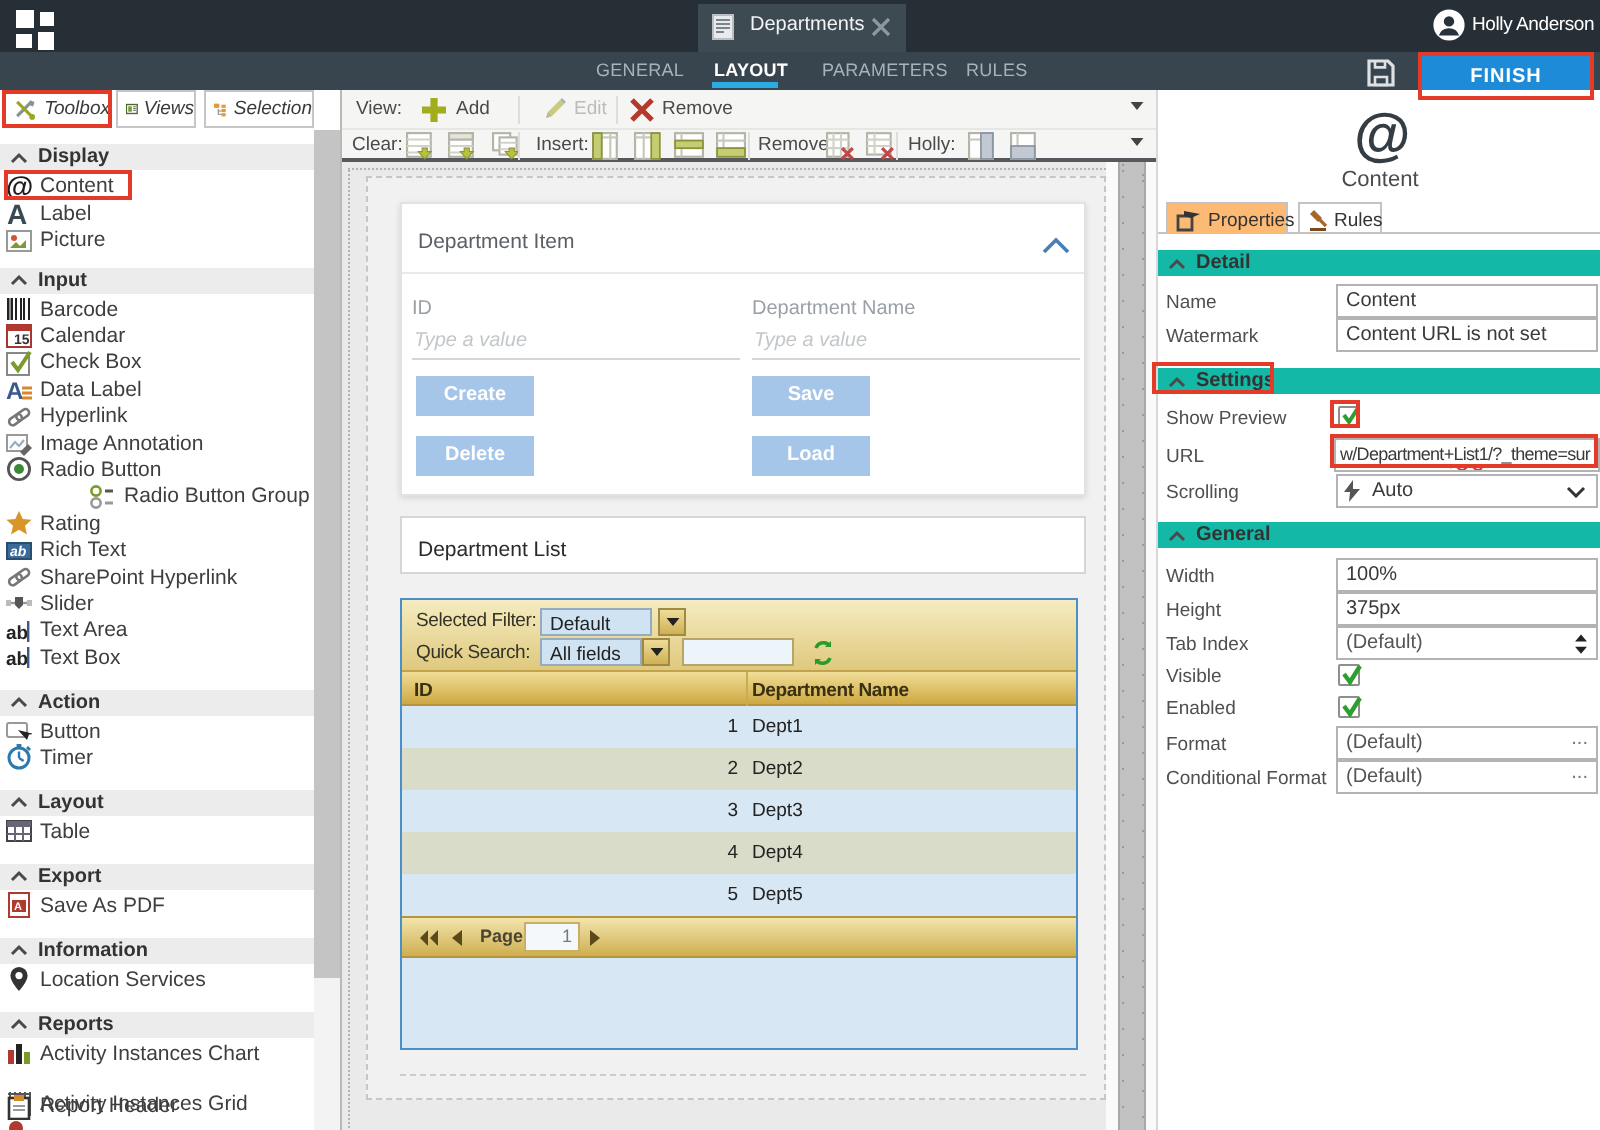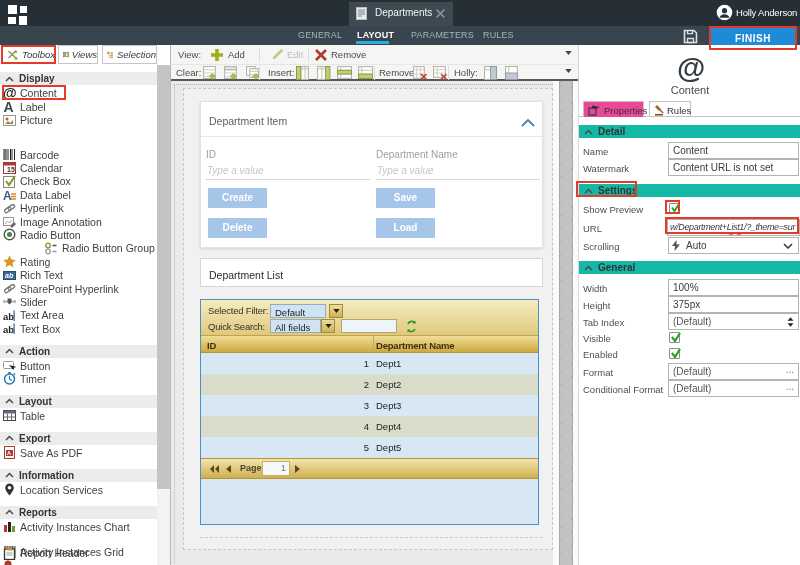--- a/index.html
+++ b/index.html
@@ -128,20 +128,23 @@
         </svg>Content</div>
   <div class="litem" style="top:54.7px;"><svg class="licon" viewBox="0 0 13 13">
           <text x="0.5" y="12" font-family="Liberation Sans" font-size="14" font-weight="bold" fill="#3a4a55">A</text>
         </svg>Label</div>
   <div class="litem" style="top:68.1px;"><svg class="licon" viewBox="0 0 13 13">
           <rect x="0.5" y="1.5" width="12" height="10" fill="#fdfdfd" stroke="#999"></rect>
           <circle cx="4" cy="5" r="1.5" fill="#cc5533"></circle>
           <path d="M2 10l3-3 2 2 3-3v4z" fill="#7a9a3a"></path>
         </svg>Picture</div>
 
+  <div class="sechdr" style="top:88.5px;"><svg width="9" height="6" viewBox="0 0 9 6">
+          <path d="M1 5l3.5-3.5L8 5" fill="none" stroke="#4a4a4a" stroke-width="1.5"></path>
+        </svg>Input</div>
   <div class="litem" style="top:102.5px;"><svg class="licon" viewBox="0 0 13 13">
           <path d="M1 1v11M3 1v11M5 1v11M7.5 1v11M9 1v11M11.5 1v11" stroke="#222" stroke-width="1"></path>
           <path d="M2 1v11" stroke="#222" stroke-width="0.5"></path>
         </svg>Barcode</div>
   <div class="litem" style="top:115.9px;"><svg class="licon" viewBox="0 0 13 13">
           <rect x="0.5" y="1.5" width="12" height="11" fill="#fff" stroke="#a33"></rect>
           <rect x="0.5" y="1.5" width="12" height="3" fill="#b03a30"></rect>
           <text x="4" y="11" font-family="Liberation Sans" font-size="7" font-weight="bold" fill="#333">15</text>
         </svg>Calendar</div>
   <div class="litem" style="top:129.3px;"><svg class="licon" viewBox="0 0 13 13">
@@ -453,21 +456,21 @@
     <div class="abs" style="left:16px;top:448px;width:343px;height:1px;border-top:1px dashed #cccccc;"></div>
   </div>
 </div>
 <div id="cscroll"></div>
 
 <div id="rightpanel">
   <div class="abs" style="left:98px;top:7px;width:32px;font-size:29px;font-weight:700;color:#343d44;">@</div>
   <div class="abs" style="left:0;top:39px;width:222px;text-align:center;font-size:11px;color:#4a4a4a;">Content</div>
 
   <div class="abs" style="left:0;top:71px;width:222px;height:1px;background:#c3c3c3;"></div>
-  <div class="abs" style="left:4px;top:56px;width:61px;height:16px;background:#ec4899;border:1px solid #c3c3c3;border-bottom:none;font-size:9.5px;color:#333;">
+  <div class="abs" style="left:4px;top:56px;width:61px;height:16px;background:#fdba74;border:1px solid #c3c3c3;border-bottom:none;font-size:9.5px;color:#333;">
     <svg class="abs" style="left:4px;top:2px" width="13" height="12" viewBox="0 0 13 12">
           <path d="M1 4h7v7H1z" fill="none" stroke="#444" stroke-width="1.4"></path>
           <path d="M4 4V1.5L12 3l-4.5 2" fill="#333"></path>
         </svg>
     <span style="position:absolute;left:20px;top:3px;">Properties</span>
   </div>
   <div class="abs" style="left:70px;top:56px;width:42px;height:16px;background:#fff;border:1px solid #c3c3c3;font-size:9.5px;color:#333;">
     <svg class="abs" style="left:3px;top:2px" width="13" height="12" viewBox="0 0 13 12">
           <path d="M4 1l4 4-2 2-4-4z" fill="#a5682a"></path>
           <path d="M6 5l4 4" stroke="#a5682a" stroke-width="1.6"></path>
@@ -487,21 +490,21 @@
   <div class="rhdr" style="top:139px;"><svg width="9" height="6" viewBox="0 0 9 6" style="margin:0 5px;">
           <path d="M1 5l3.5-3.5L8 5" fill="none" stroke="#4a4a4a" stroke-width="1.5"></path>
         </svg>Settings</div>
   <div class="rlabel" style="top:159px;">Show Preview</div>
   <div class="cb" style="top:158px;">
         <svg width="11" height="10" viewBox="0 0 11 10" style="position:absolute;left:0px;top:-1px;">
           <path d="M2 4.5L4.5 8l4.5-7" fill="none" stroke="#2e9e2e" stroke-width="2"></path>
         </svg>
       </div>
   <div class="rlabel" style="top:178px;">URL</div>
-  <div class="rinput" style="top:174px;left:88px;width:133px;font-size:9px;letter-spacing:-0.35px;padding-left:2px;font-style:italic;">w/Department+List1/?_theme=sur
+  <div class="rinput" style="top:174px;left:88px;width:133px;font-size:9px;letter-spacing:-0.35px;padding-left:2px;">w/Department+List1/?_theme=sur
     <svg style="position:absolute;left:57px;top:11.5px" width="18" height="3" viewBox="0 0 18 3">
           <path d="M0 2q2-2 4 0t4 0 4 0 4 0" fill="none" stroke="#d33" stroke-width="0.9"></path>
         </svg>
   </div>
   <div class="rlabel" style="top:196px;">Scrolling</div>
   <div class="rinput" style="top:192px;">
     <svg width="8" height="11" viewBox="0 0 8 11" style="position:absolute;left:3px;top:2px;">
           <path d="M4.5 0L0 6h3L2.5 11 8 4.5H4.5z" fill="#555"></path>
         </svg>
     <span style="position:absolute;left:17px;">Auto</span>

